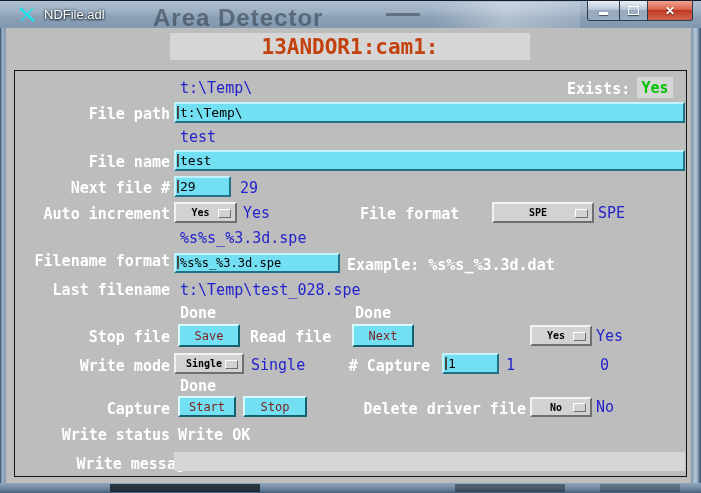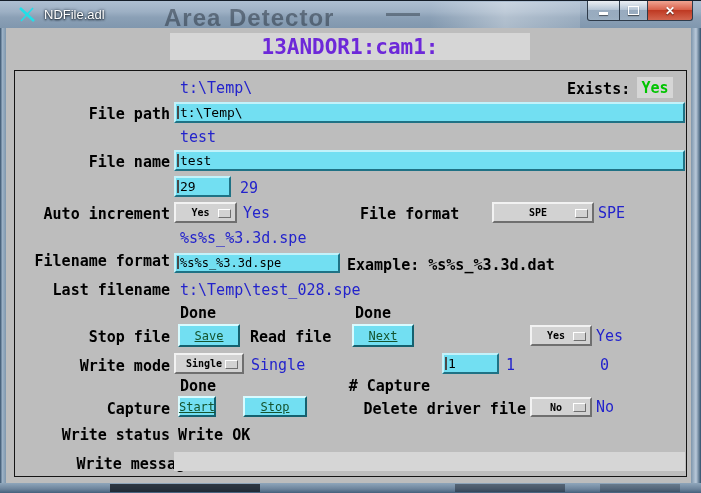--- a/index.html
+++ b/index.html
@@ -3,21 +3,21 @@
 <meta charset="utf-8">
 <style>
   html,body{margin:0;padding:0;}
   body{width:701px;height:493px;font-family:"DejaVu Sans Mono",monospace;}
   #window{position:relative;width:701px;height:493px;background:#6f87a0;overflow:hidden;}
 
   
   .titlebar{position:absolute;left:0;top:0;width:701px;height:28px;
     background:linear-gradient(#aebfd2 0%,#9db0c4 40%,#8ba0b6 60%,#8097ae 100%);
     border-top:1px solid #141d28;box-sizing:border-box;}
-  .ghost-title{position:absolute;left:164px;top:3px;font:bold 24px "Liberation Sans",sans-serif;
+  .ghost-title{position:absolute;left:153px;top:3px;font:bold 24px "Liberation Sans",sans-serif;
     color:rgba(35,45,58,0.50);letter-spacing:1px;white-space:nowrap;}
   .ghost-dash{position:absolute;left:386px;top:12px;width:34px;height:3px;background:rgba(40,50,62,0.45);}
   .ghost-glow{position:absolute;left:430px;top:1px;width:150px;height:26px;
     background:linear-gradient(90deg,rgba(255,255,255,0),rgba(255,255,255,0.35),rgba(255,255,255,0.15));}
   .frame-left{position:absolute;left:0;top:28px;width:6px;height:455px;
     background:linear-gradient(90deg,#35506b,#9db2c6 40%,#7f97ad);}
   .frame-right{position:absolute;left:691px;top:28px;width:10px;height:455px;
     background:linear-gradient(90deg,#7e96ac,#b9c9da 50%,#2e4téri 100%);
     background:linear-gradient(90deg,#7e96ac,#b9c9da 50%,#31506c);}
   .frame-bottom{position:absolute;left:0;top:483px;width:701px;height:10px;
@@ -38,38 +38,38 @@
   .glyph-close{color:#fff;font:bold 12px "Liberation Sans",sans-serif;text-shadow:0 1px 1px rgba(0,0,0,0.6);}
 
   .app-icon{position:absolute;left:18px;top:5px;width:18px;height:17px;}
   .win-title{position:absolute;left:44px;top:6px;font:13px "Liberation Sans",sans-serif;color:#fff;
     text-shadow:0 0 3px rgba(10,20,30,0.9),0 1px 2px rgba(10,20,30,0.9);}
 
   
   .client{position:absolute;left:6px;top:28px;width:685px;height:455px;background:#bdbdbd;}
   .hdr-box{position:absolute;left:170px;top:33px;width:360px;height:27px;background:#d6d6d6;
     display:flex;align-items:center;justify-content:center;}
-  .hdr-text{font:bold 21px "DejaVu Sans Mono",monospace;color:#6d28d9;}
+  .hdr-text{font:bold 21px "DejaVu Sans Mono",monospace;color:#c2410c;}
   .panel{position:absolute;left:14px;top:70px;width:673px;height:407px;border:1px solid #141414;box-sizing:border-box;}
 
-  .lbl{position:absolute;font:bold 15px "DejaVu Sans Mono",monospace;color:#000000;white-space:pre;}
+  .lbl{position:absolute;font:bold 15px "DejaVu Sans Mono",monospace;color:#ffffff;white-space:pre;}
   .lbl-col{left:14px;width:156px;text-align:right;}
   .rbv{position:absolute;font:15px "DejaVu Sans Mono",monospace;color:#2323cc;white-space:pre;}
-  .grn{position:absolute;font:bold 15px "DejaVu Sans Mono",monospace;color:#000000;white-space:pre;}
+  .grn{position:absolute;font:bold 15px "DejaVu Sans Mono",monospace;color:#ffffff;white-space:pre;}
 
   .tin{position:absolute;box-sizing:border-box;background:#72dff2;color:#000;
     font:13px "DejaVu Sans Mono",monospace;padding:1px 1px;white-space:pre;overflow:hidden;
     border-top:2px solid #c2f2fa;border-left:2px solid #c2f2fa;
     border-bottom:2px solid #1f7285;border-right:2px solid #1f7285;}
   .caret{display:inline-block;width:2px;height:13px;background:#4a4a4a;vertical-align:-2px;margin-right:1px;}
 
-  .btn{position:absolute;box-sizing:border-box;background:#72dff2;color:#14532d;cursor:default;
+  .btn{position:absolute;box-sizing:border-box;background:#72dff2;color:#7f1d1d;cursor:default;
     font:12px "DejaVu Sans Mono",monospace;display:flex;align-items:center;justify-content:center;
     border-top:2px solid #d9fbff;border-left:2px solid #d9fbff;
-    border-bottom:2px solid #15616f;border-right:2px solid #15616f;text-decoration:underline;}
+    border-bottom:2px solid #15616f;border-right:2px solid #15616f;}
 
   .dd{position:absolute;box-sizing:border-box;background:#d2d2d2;color:#000;cursor:default;
     font:bold 10px "DejaVu Sans Mono",monospace;display:flex;align-items:center;justify-content:center;
     border-top:2px solid #f2f2f2;border-left:2px solid #f2f2f2;
     border-bottom:2px solid #6f6f6f;border-right:2px solid #6f6f6f;}
   .dd-box{position:absolute;right:4px;top:50%;margin-top:-4px;width:11px;height:7px;background:#d2d2d2;
     border-top:1px solid #fff;border-left:1px solid #fff;border-bottom:1px solid #6f6f6f;border-right:1px solid #6f6f6f;}
 
   .flatbox{position:absolute;background:#d6d6d6;}
   .exists-val{display:flex;align-items:center;justify-content:center;
@@ -122,20 +122,21 @@
   <div class="flatbox exists-val" style="left:637px;top:77px;width:36px;height:21px;">Yes</div>
 
   <div class="lbl lbl-col" style="top:105px;">File path</div>
   <div class="tin" style="left:174px;top:102px;width:511px;height:21px;"><span class="caret"></span><span>t:\Temp\</span></div>
 
   <div class="rbv" style="left:180px;top:128px;">test</div>
 
   <div class="lbl lbl-col" style="top:153px;">File name</div>
   <div class="tin" style="left:174px;top:150px;width:511px;height:21px;"><span class="caret"></span><span>test</span></div>
 
+  <div class="lbl lbl-col" style="top:179px;">Next file #</div>
   <div class="tin" style="left:174px;top:176px;width:57px;height:21px;"><span class="caret"></span><span>29</span></div>
   <div class="rbv" style="left:240px;top:179px;">29</div>
 
   <div class="lbl lbl-col" style="top:205px;">Auto increment</div>
   <div class="dd" style="left:174px;top:202px;width:63px;height:21px;">
       <span style="margin-right:10px;">Yes</span>
       <span class="dd-box"></span>
     </div>
   <div class="rbv" style="left:243px;top:204px;">Yes</div>
   <div class="lbl" style="left:360px;top:205px;width:128px;">File format</div>
@@ -166,29 +167,29 @@
       <span class="dd-box"></span>
     </div>
   <div class="rbv" style="left:596px;top:327px;">Yes</div>
 
   <div class="lbl lbl-col" style="top:357px;">Write mode</div>
   <div class="dd" style="left:174px;top:353px;width:70px;height:21px;">
       <span style="margin-right:10px;">Single</span>
       <span class="dd-box"></span>
     </div>
   <div class="rbv" style="left:251px;top:356px;">Single</div>
-  <div class="lbl" style="left:330px;top:357px;width:100px;text-align:right;margin-top:20px;"># Capture</div>
+  <div class="lbl" style="left:330px;top:357px;width:100px;text-align:right;"># Capture</div>
   <div class="tin" style="left:442px;top:353px;width:57px;height:21px;"><span class="caret"></span><span>1</span></div>
   <div class="rbv" style="left:506px;top:356px;">1</div>
   <div class="rbv" style="left:600px;top:356px;">0</div>
 
   <div class="grn" style="left:180px;top:377px;">Done</div>
 
   <div class="lbl lbl-col" style="top:400px;">Capture</div>
-  <div class="btn" style="left:178px;top:396px;width:38px;height:21px;">Start</div>
+  <div class="btn" style="left:178px;top:396px;width:58px;height:21px;">Start</div>
   <div class="btn" style="left:243px;top:396px;width:64px;height:21px;">Stop</div>
   <div class="lbl" style="left:320px;top:400px;width:206px;text-align:right;">Delete driver file</div>
   <div class="dd" style="left:530px;top:397px;width:62px;height:20px;">
       <span style="margin-right:10px;">No</span>
       <span class="dd-box"></span>
     </div>
   <div class="rbv" style="left:596px;top:398px;">No</div>
 
   <div class="lbl lbl-col" style="top:426px;">Write status</div>
   <div class="grn" style="left:178px;top:426px;">Write OK</div>

